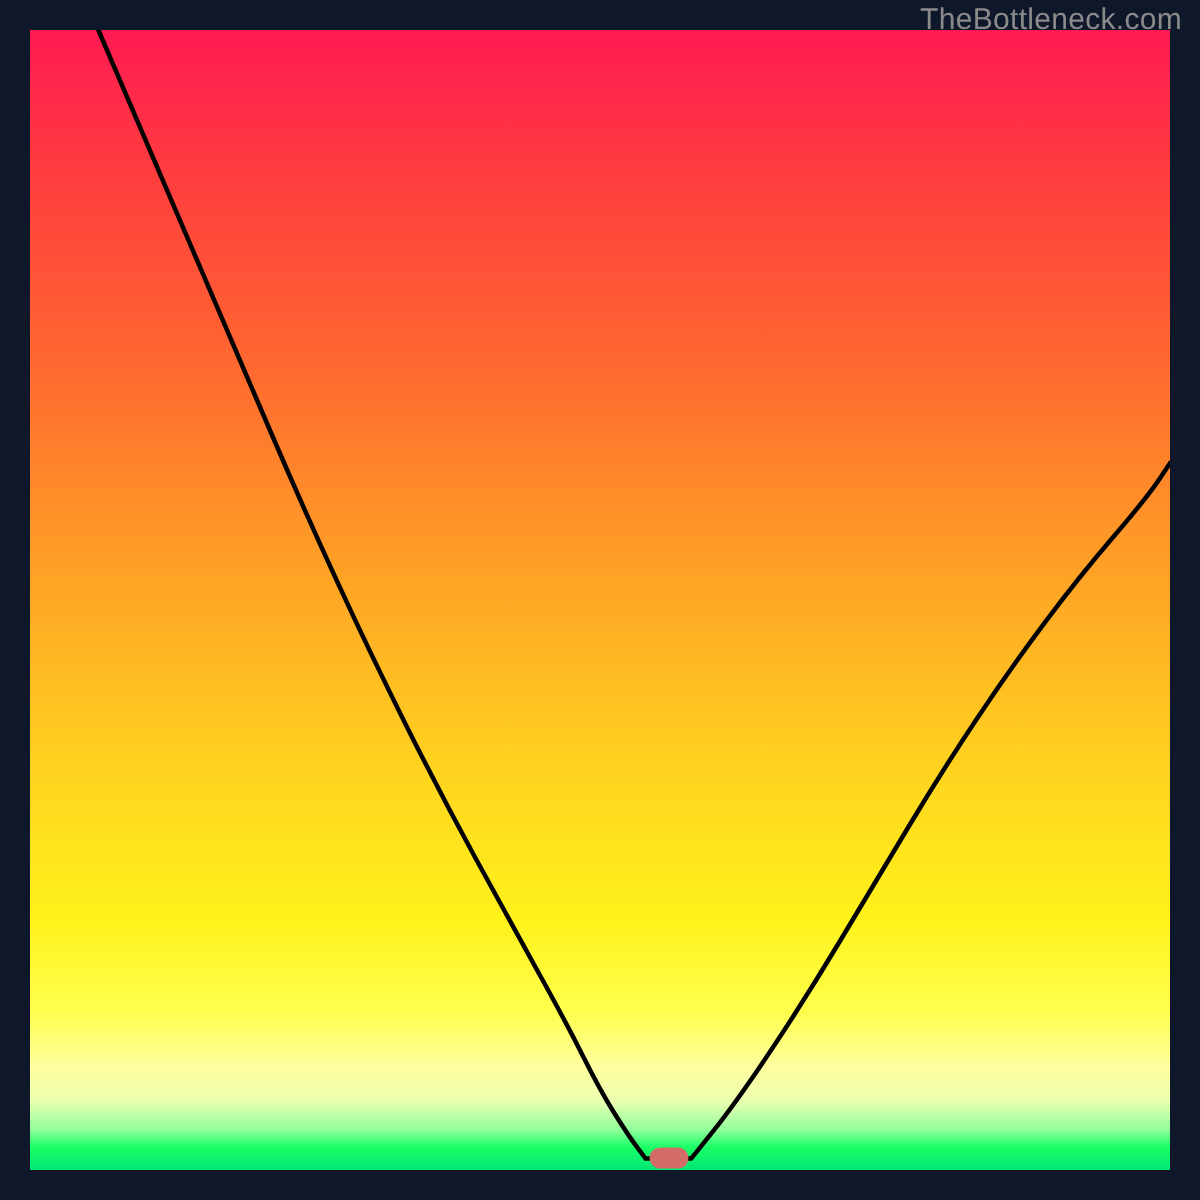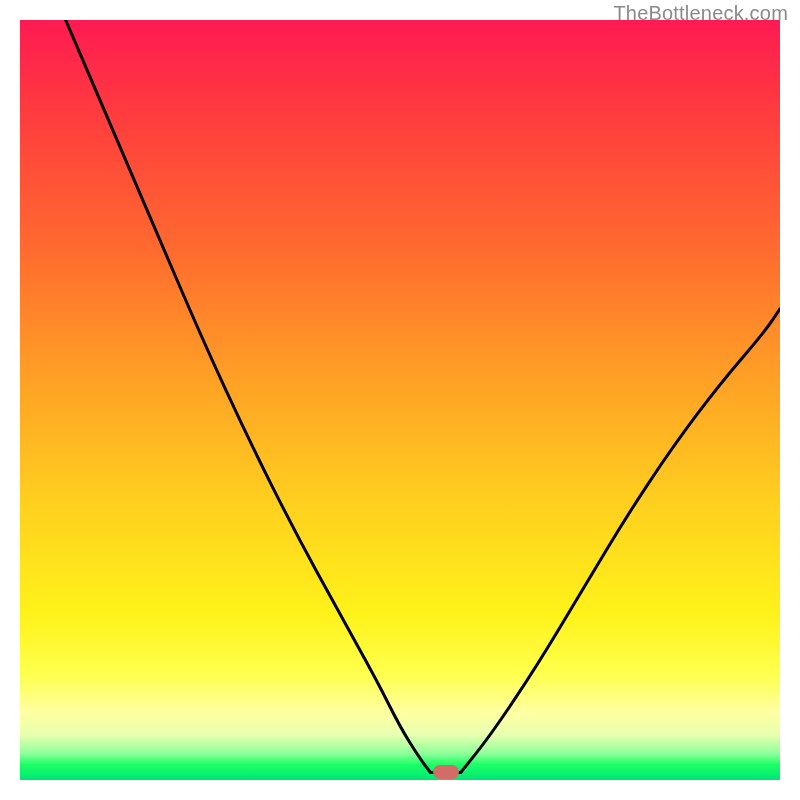--- a/index.html
+++ b/index.html
@@ -10,21 +10,21 @@
     background: #000;
     overflow: hidden;
     font-family: Arial, Helvetica, sans-serif;
   }
   .frame {
     position: absolute;
     left: 0;
     top: 0;
     width: 800px;
     height: 800px;
-    background: #ffffff;
+    background: #0f172a;
   }
   .gradient {
     position: absolute;
     left: 20px;
     top: 20px;
     width: 760px;
     height: 760px;
     
     background: linear-gradient(
       to bottom,

